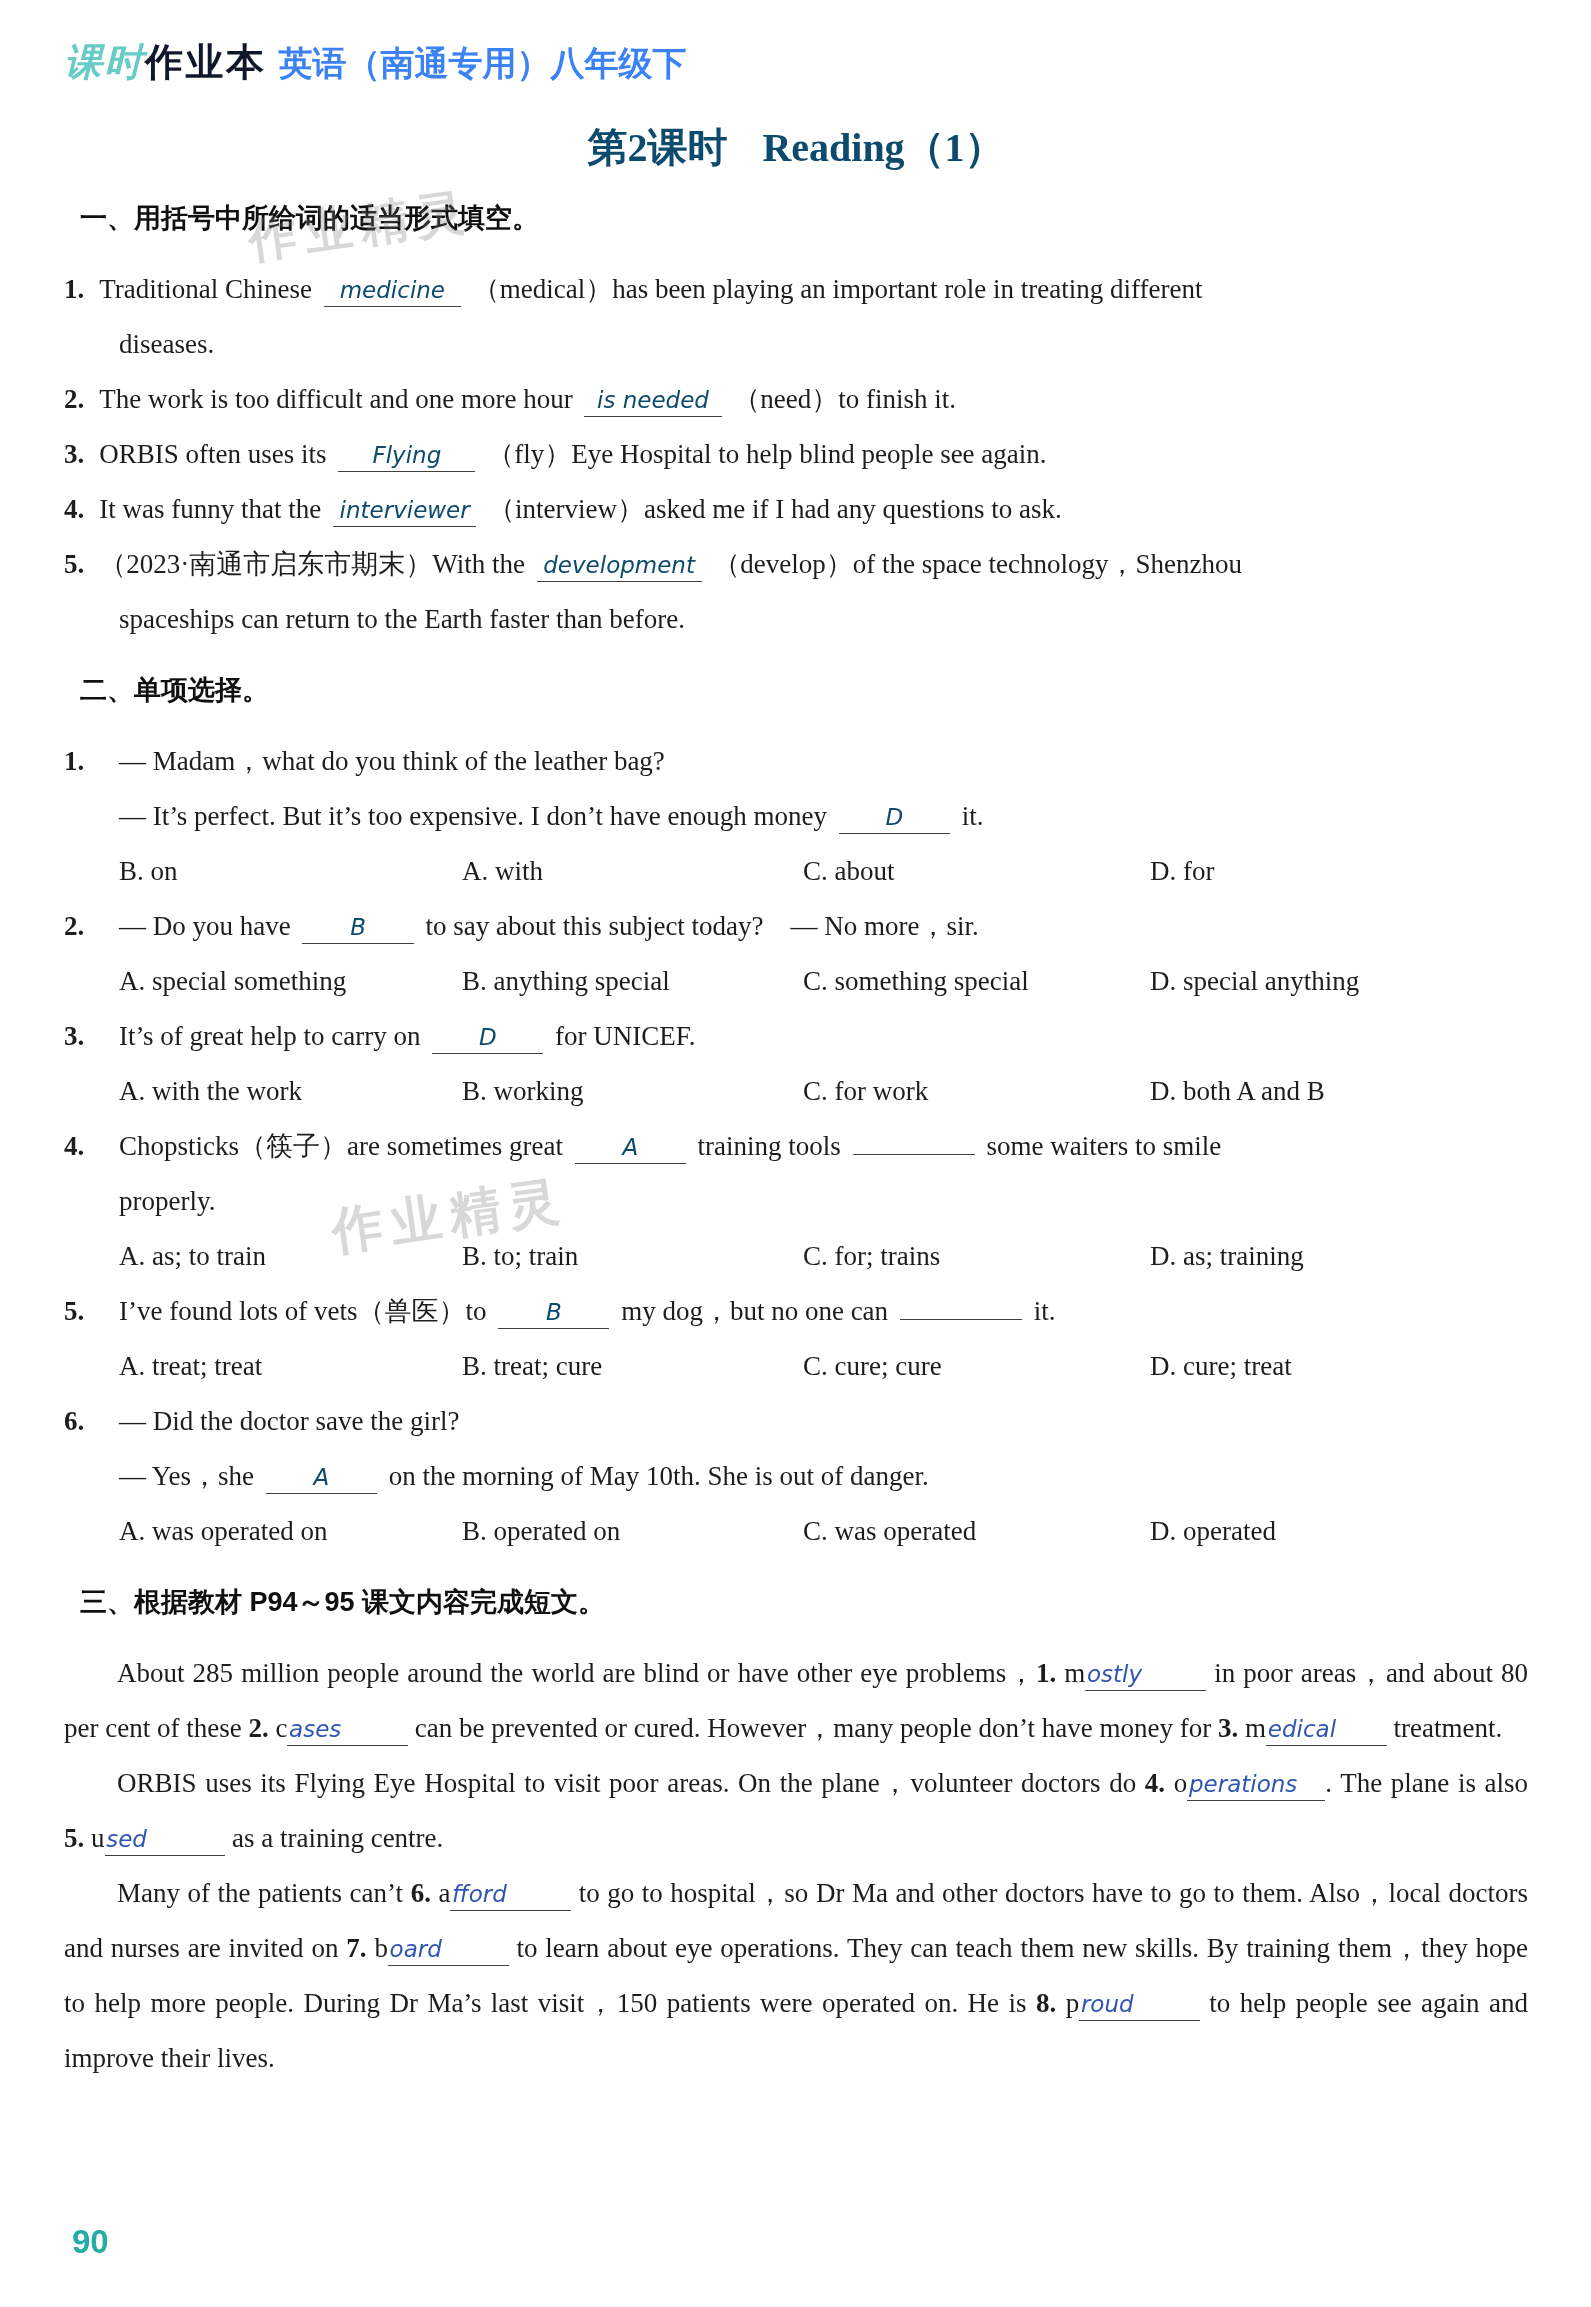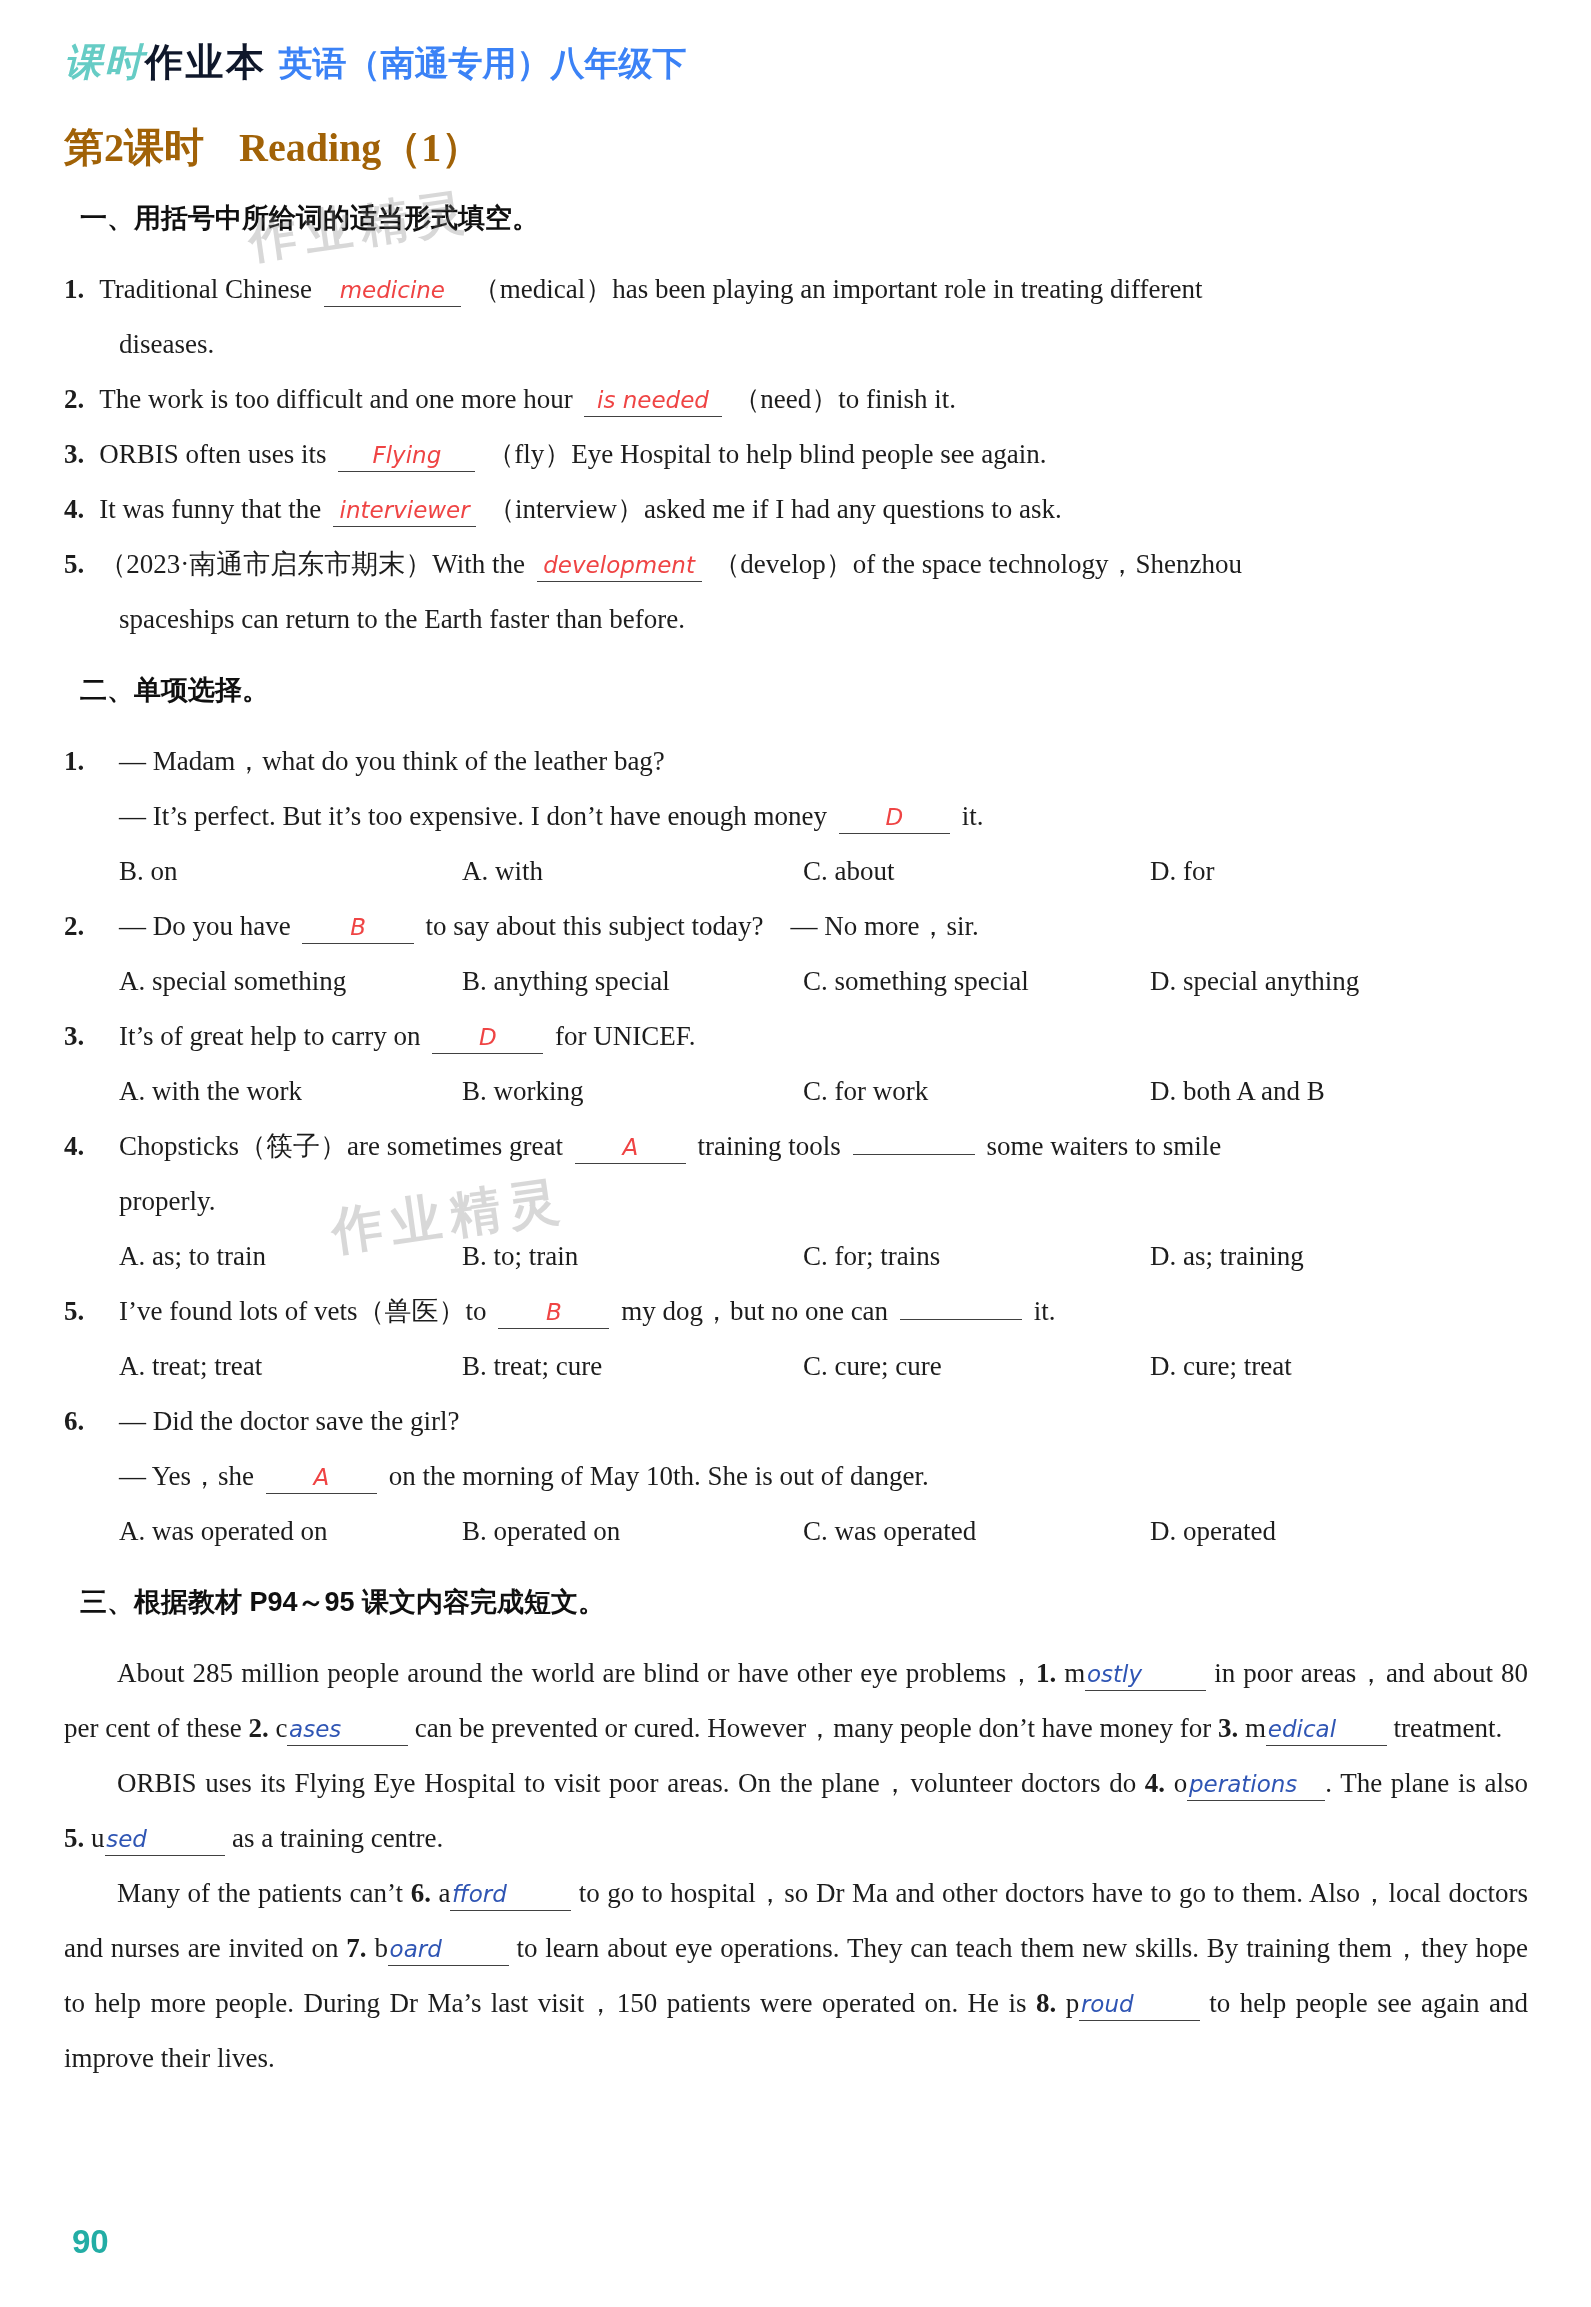--- a/index.html
+++ b/index.html
@@ -10,38 +10,38 @@
     font-size:27px;color:#1d1d1d;
   }
   .header{display:flex;align-items:baseline;gap:12px;height:68px;}
   .logo{display:flex;align-items:baseline;}
   .logo-a{font-family:"Liberation Sans",sans-serif;font-weight:700;font-style:italic;
           font-size:38px;color:#66ccc5;letter-spacing:2.5px;}
   .logo-b{font-family:"Liberation Sans",sans-serif;font-weight:700;
           font-size:38px;color:#0f172a;letter-spacing:2.5px;}
   .subject{font-family:"Liberation Sans",sans-serif;font-weight:700;font-size:34px;color:#3b82f6;text-align:right;}
 
-  .title{margin:15px 0 13.2px;color:#a16207;font-weight:700;
+  .title{margin:15px 0 13.2px;text-align:center;color:#0c4a6e;font-weight:700;
          font-size:40px;line-height:55px;}
   .title-en{margin-left:25px;}
 
   .sec-head{margin:16px;font-size:27px;line-height:55px;font-weight:700;color:#101010;
             font-family:"Liberation Sans",sans-serif;}
 
   .s1item{padding-left:55px;text-indent:-55px;line-height:55px;}
   .num{font-weight:700;margin-right:15px;}
 
   .q{position:relative;padding-left:55px;line-height:55px;}
   .q>.num{position:absolute;left:0;top:0;margin:0;}
   .qline{line-height:55px;}
   .opts{display:grid;grid-template-columns:343px 341px 347px auto;}
   .opt{line-height:55px;}
 
   .blank{display:inline-block;min-width:124px;text-align:center;text-indent:0;
-         border-bottom:1.7px solid #414141;color:#ef4444;
+         border-bottom:1.7px solid #414141;color:#0c4a6e;
          font-family:"DejaVu Sans",sans-serif;font-style:italic;font-size:23px;
          line-height:25px;padding:0 6.6px 3.3px;margin:0 5px;vertical-align:baseline;}
   .blank.ans{min-width:98px;}
   .blank.empty{min-width:109px;}
 
   .para{margin:0;text-indent:53px;text-align:justify;line-height:55px;}
   .num3{font-weight:700;}
   .fillin{display:inline-block;min-width:91px;text-indent:0;text-align:left;
           border-bottom:1.7px solid #414141;color:#2f55b4;
           font-family:"DejaVu Sans",sans-serif;font-style:italic;font-size:23px;

